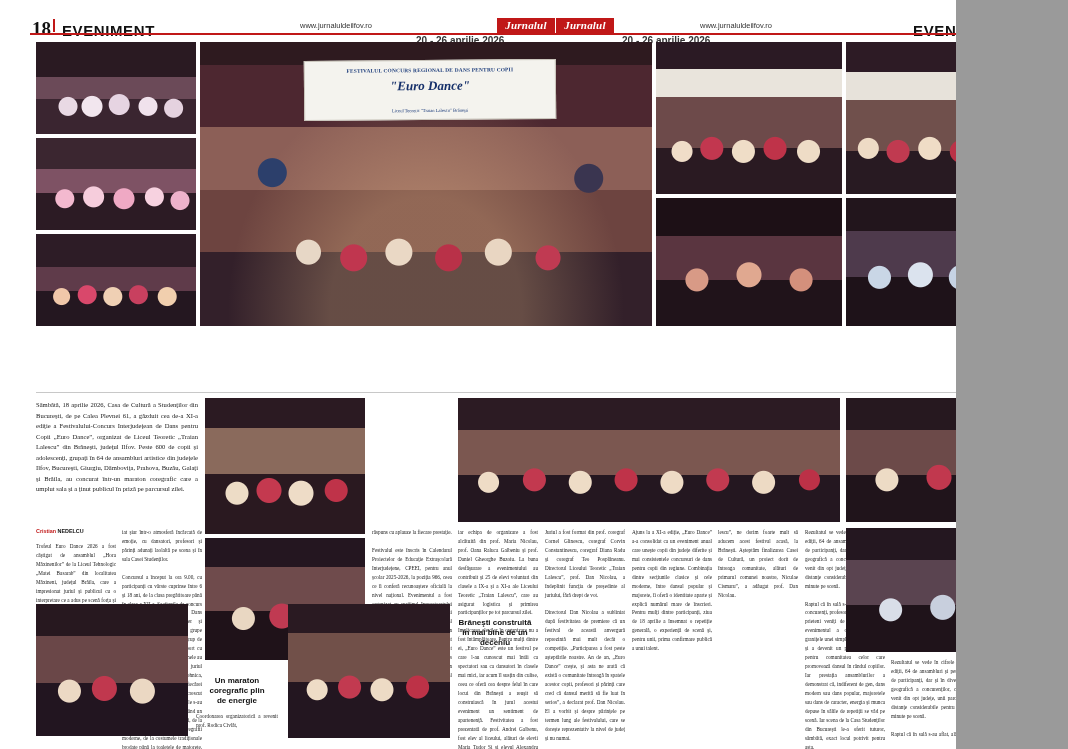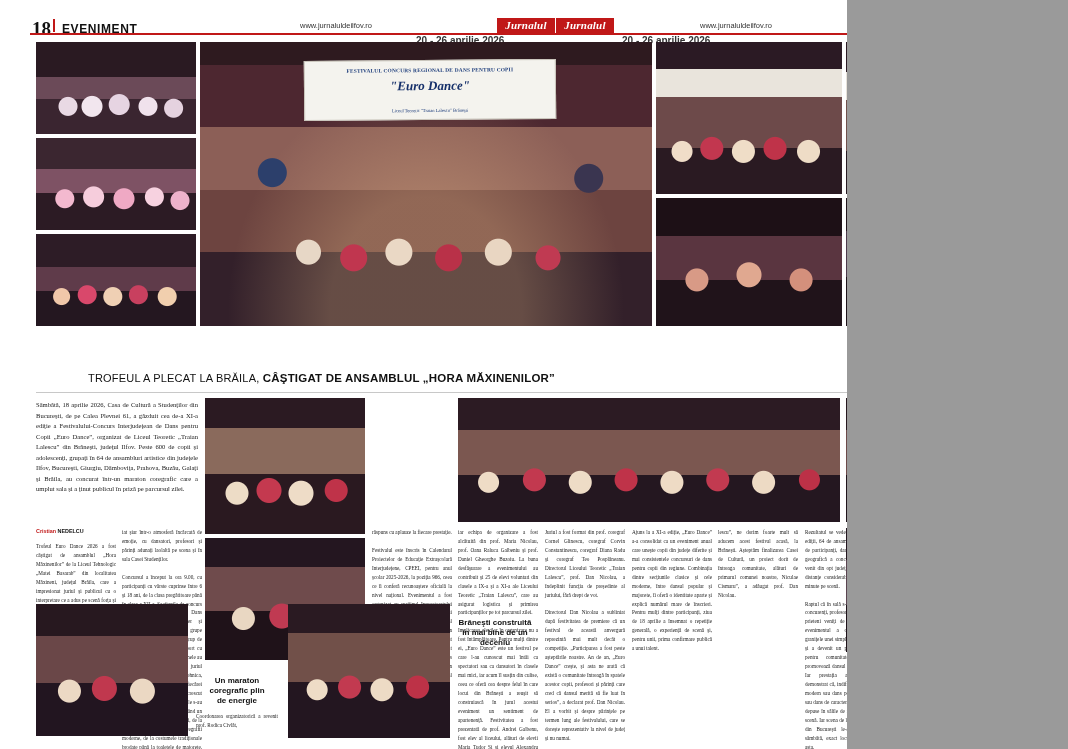--- a/index.html
+++ b/index.html
@@ -1,33 +1,33 @@
 <!DOCTYPE html>
 <html><head>
 <meta charset="utf-8">
 <style>
   html,body{margin:0;padding:0;background:#9a9a9a;}
   body{font-family:"Liberation Serif",serif;}
   .page{
-    width:847px;height:749px;background:#ffffff;position:relative;overflow:hidden;
+    width:956px;height:749px;background:#ffffff;position:relative;overflow:hidden;
     box-sizing:border-box;
   }
   
   .masthead{
     position:absolute;left:0;top:0;width:1068px;height:34px;
   }
   .mh-rule{position:absolute;left:30px;top:33px;width:1008px;height:2px;background:#c01818;}
   .pg-num{
     position:absolute;font-family:"Liberation Serif",serif;font-weight:bold;font-size:19px;color:#111;
   }
   .pg-num.left{left:32px;top:18px;}
   .pg-num.right{right:44px;top:18px;}
   .sect-name{
-    position:absolute;font-family:"Liberation Sans",sans-serif;font-weight:bold;font-size:12px;
-    letter-spacing:.6px;color:#111;top:22px;text-decoration:underline;
+    position:absolute;font-family:"Liberation Sans",sans-serif;font-weight:bold;font-size:15px;
+    letter-spacing:.6px;color:#111;top:22px;
   }
   .sect-name.l{left:62px;}
   .sect-name.r{right:62px;}
   .sep-bar{position:absolute;top:19px;width:2px;height:13px;background:#c01818;}
   .sep-bar.l{left:53px;}
   .sep-bar.r{right:53px;}
   .mh-url{
     position:absolute;font-family:"Liberation Sans",sans-serif;font-size:7.5px;color:#333;top:21px;
   }
   .mh-date{
@@ -169,23 +169,20 @@
         linear-gradient(#1d1016 0 30%, #5a3540 30% 64%, #20131a 64% 100%);"></div>
 
   <div class="photo" style="left:846px;top:198px;width:186px;height:128px;
        background:
         radial-gradient(circle at 18% 62%, #c9d6e6 0 11px, transparent 12px),
         radial-gradient(circle at 40% 60%, #dbe3ee 0 12px, transparent 13px),
         radial-gradient(circle at 62% 62%, #c6d3e4 0 12px, transparent 13px),
         radial-gradient(circle at 84% 60%, #d9e1ec 0 11px, transparent 12px),
         linear-gradient(#22151c 0 26%, #4e3a4c 26% 62%, #1e1219 62% 100%);"></div>
 
-  <div class="subhead">
-    <span>TROFEUL A PLECAT LA BRĂILA, </span><b>CÂŞTIGAT DE ANSAMBLUL „HORA MĂXINENILOR”</b>
-  </div>
   <div class="hl-rule"></div>
 
   <div class="col lead" style="left:36px;top:400px;width:162px;">Sâmbătă, 18 aprilie 2026, Casa de Cultură a Studenţilor din Bucureşti, de pe Calea Plevnei 61, a găzduit cea de-a XI-a ediţie a Festivalului-Concurs Interjudeţean de Dans pentru Copii „Euro Dance”, organizat de Liceul Teoretic „Traian Lalescu” din Brăneşti, judeţul Ilfov. Peste 600 de copii şi adolescenţi, grupaţi în 64 de ansambluri artistice din judeţele Ilfov, Bucureşti, Giurgiu, Dâmboviţa, Prahova, Buzău, Galaţi şi Brăila, au concurat într-un maraton coregrafic care a umplut sala şi a ţinut publicul în priză pe parcursul zilei.</div>
 
   <div class="byline" style="left:36px;top:528px;">
     <span>Cristian </span><span class="nm">NEDELCU</span>
   </div>
 
   <div class="col" style="left:36px;top:542px;width:80px;">Trofeul Euro Dance 2026 a fost câştigat de ansamblul „Hora Măxinenilor” de la Liceul Tehnologic „Matei Basarab” din localitatea Măxineni, judeţul Brăila, care a impresionat juriul şi publicul cu o interpretare ce a adus pe scenă forţa şi autenticitatea jocurilor tradiţionale româneşti. Premiul special al juriului a revenit formaţiei „Românaşul” din Dudeşti, pentru o interpretare excepţională a jucăriei tradiţionale. Alături de aceste distincţii de top, au fost acordate premiile I, II şi III pentru fiecare secţiune în parte, precum şi numeroase diplome, festivitatea de premiere fiind momentul care a încheiat</div>
   <div class="col" style="left:122px;top:528px;width:80px;white-space:pre-line;">iat şiar într-o atmosferă încărcată de emoţie, cu dansatori, profesori şi părinţi adunaţi laolaltă pe scena şi în sala Casei Studenţilor.

